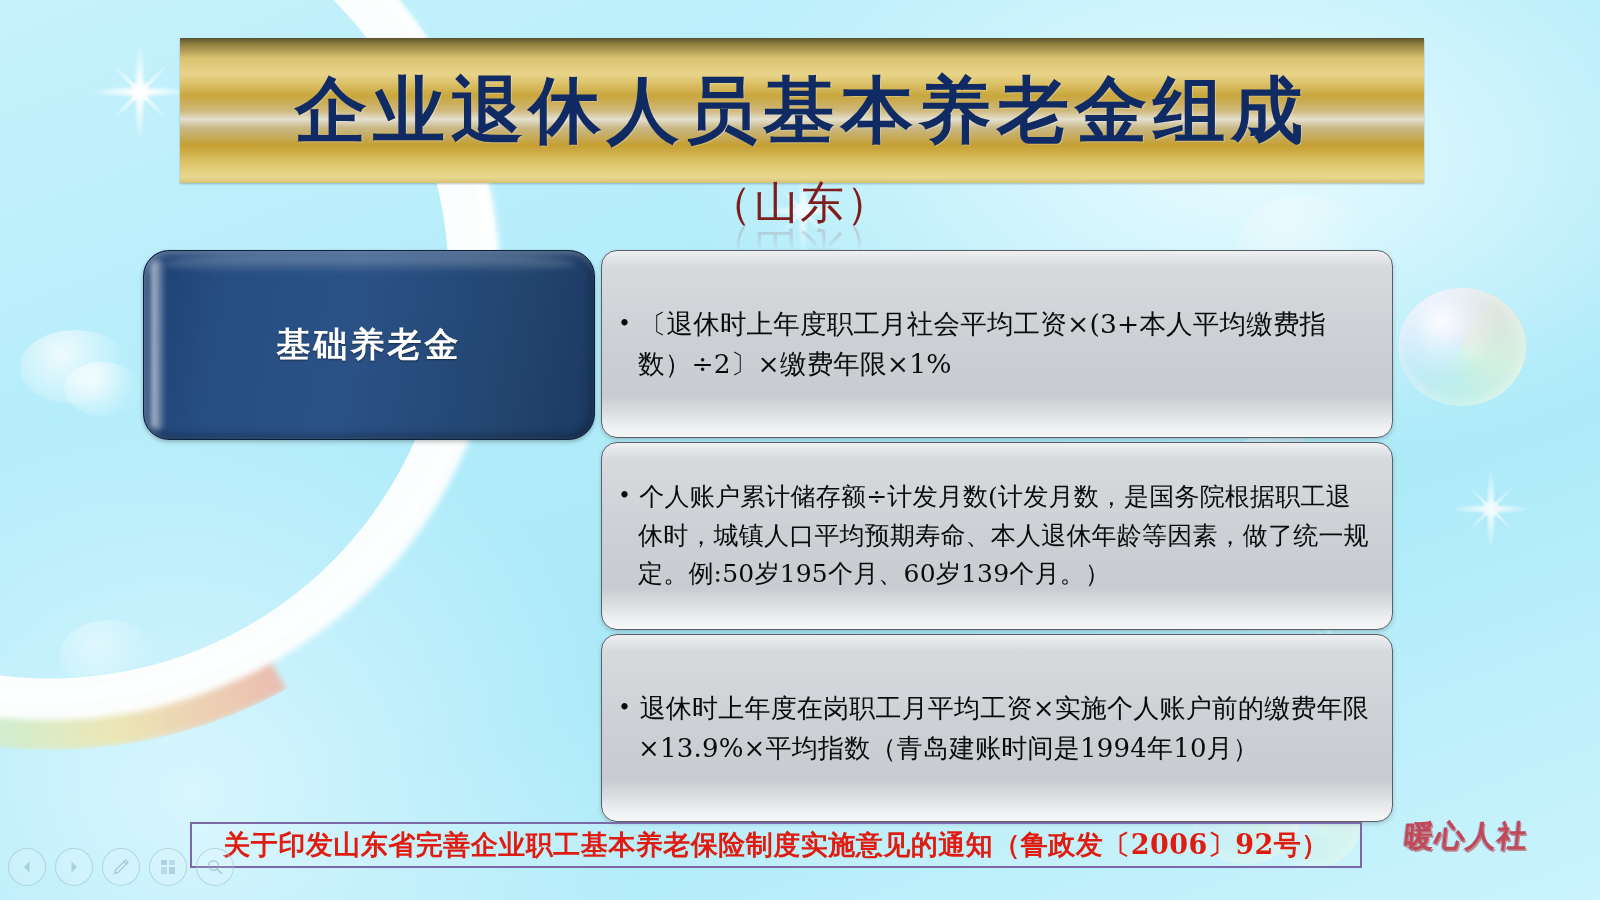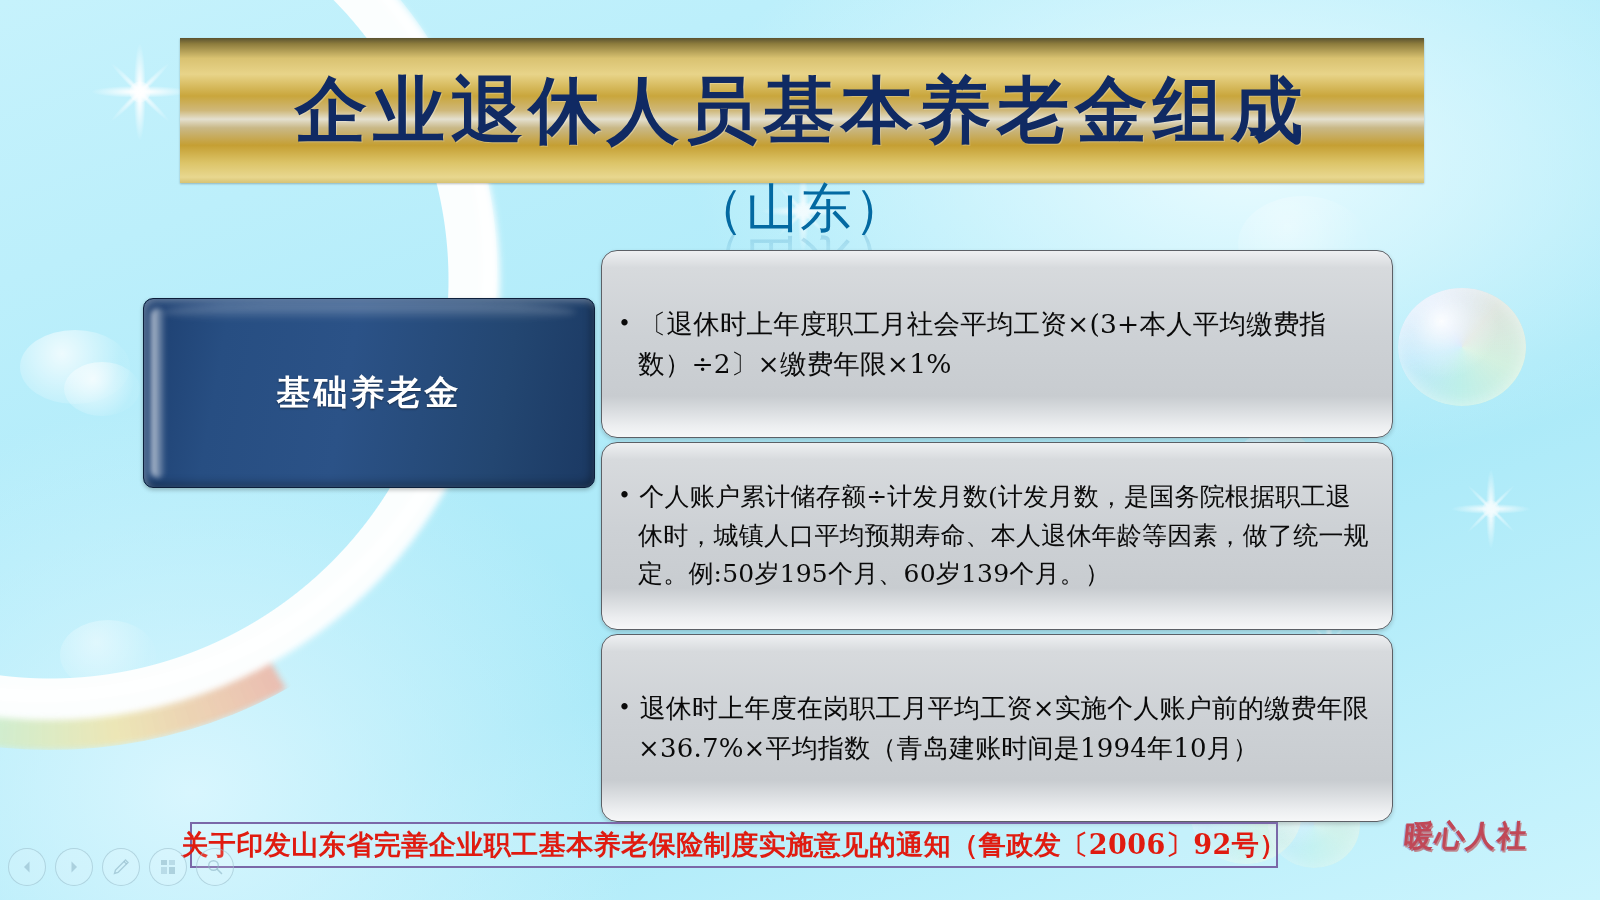--- a/index.html
+++ b/index.html
@@ -92,48 +92,48 @@
     color:#102a63;
     font-family:"DejaVu Serif","Liberation Serif",serif;
     text-shadow:1px 1px 0 rgba(255,255,255,.25);
     white-space:nowrap;
   }
 
   
   .subtitle-wrap{position:absolute;left:0;right:0;top:182px;text-align:center;}
   .subtitle{
     display:inline-block;position:relative;
-    font-size:52px;font-weight:400;letter-spacing:2px;
-    color:#0369a1;
-    font-family:Liberation Sans, sans-serif;
+    font-size:44px;font-weight:400;letter-spacing:2px;
+    color:#7f1d1d;
+    font-family:Liberation Serif, serif;
     line-height:1;
   }
   .subtitle .refl{
     position:absolute;left:0;right:0;top:100%;
     transform:scaleY(-1);
     opacity:.22;
     -webkit-mask:linear-gradient(to top, rgba(0,0,0,.85), rgba(0,0,0,0) 62%);
     mask:linear-gradient(to top, rgba(0,0,0,.85), rgba(0,0,0,0) 62%);
     pointer-events:none;
   }
 
   
   .rows{position:absolute;left:0;top:250px;width:1600px;}
   .row{position:relative;height:188px;margin-bottom:4px;}
 
   .label-box{
     position:absolute;left:143px;top:0;width:450px;height:100%;
-    border-radius:10px;
+    border-radius:26px;
     background:linear-gradient(100deg,#1d3f70 0%,#274e82 18%,#2b5287 45%,#234671 78%,#1b3963 100%);
     border:1.5px solid #0c1f3b;
     box-shadow:
       inset 3px 3px 7px rgba(255,255,255,.30),
       inset -3px -4px 9px rgba(0,0,0,.30),
       0 2px 4px rgba(0,0,0,.25);
-    display:flex;align-items:center;justify-content:center;margin-top:48px;
+    display:flex;align-items:center;justify-content:center;
   }
   .label-box::before{
     content:"";position:absolute;left:7px;top:9px;width:14px;bottom:9px;
     border-radius:14px;
     background:linear-gradient(90deg, rgba(255,255,255,.72), rgba(255,255,255,.06));
     filter:blur(2.5px);
   }
   .label-box::after{
     content:"";position:absolute;left:18px;right:18px;top:5px;height:16px;
     border-radius:50%/100%;
@@ -162,21 +162,21 @@
     font-family:"DejaVu Serif","Liberation Serif",serif;
     text-indent:-20px;padding-left:22px;
     letter-spacing:.2px;
   }
   .desc-text .blt{font-size:22px;vertical-align:2px;}
   .row-2 .desc-text{font-size:25px;line-height:1.55;}
   .row-3 .desc-text{font-size:26px;line-height:1.55;}
 
   
   .footer-note{
-    position:absolute;left:190px;top:822px;width:1088px;height:46px;
+    position:absolute;left:190px;top:822px;width:1172px;height:46px;
     border:2.5px solid #7a68a8;
     background:rgba(255,255,255,.12);
     display:flex;align-items:center;justify-content:center;
     box-sizing:border-box;
   }
   .footer-note-text{
     font-size:27px;font-weight:700;color:#e01b10;letter-spacing:.5px;
     font-family:"DejaVu Serif","Liberation Serif",serif;white-space:nowrap;
   }
 
@@ -273,21 +273,21 @@
         <span class="blt">•</span>
         <span>个人账户累计储存额÷计发月数(计发月数，是国务院根据职工退休时，城镇人口平均预期寿命、本人退休年龄等因素，做了统一规定。例:50岁195个月、60岁139个月。）</span>
       </div>
     </div>
   </div>
 
   <div class="row row-3">
     <div class="desc-box">
       <div class="desc-text">
         <span class="blt">•</span>
-        <span>退休时上年度在岗职工月平均工资×实施个人账户前的缴费年限×36.7%×平均指数（青岛建账时间是1994年10月）</span>
+        <span>退休时上年度在岗职工月平均工资×实施个人账户前的缴费年限×13.9%×平均指数（青岛建账时间是1994年10月）</span>
       </div>
     </div>
   </div>
 
 </div>
 
 <div class="footer-note">
   <span class="footer-note-text">关于印发山东省完善企业职工基本养老保险制度实施意见的通知（鲁政发〔2006〕92号）</span>
 </div>
 

